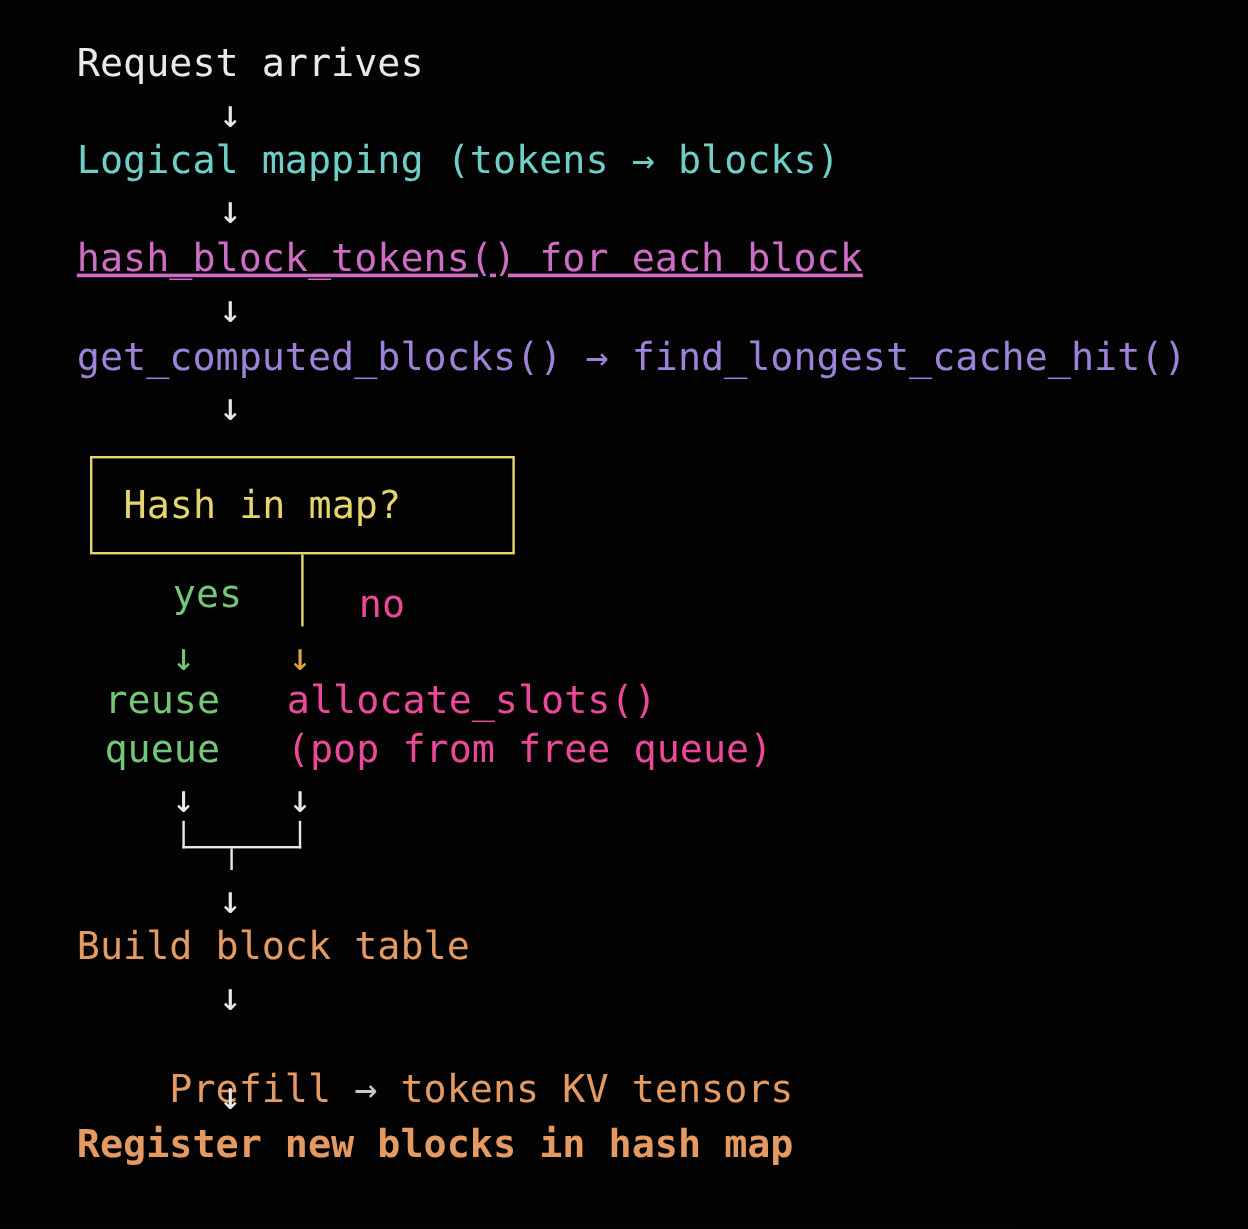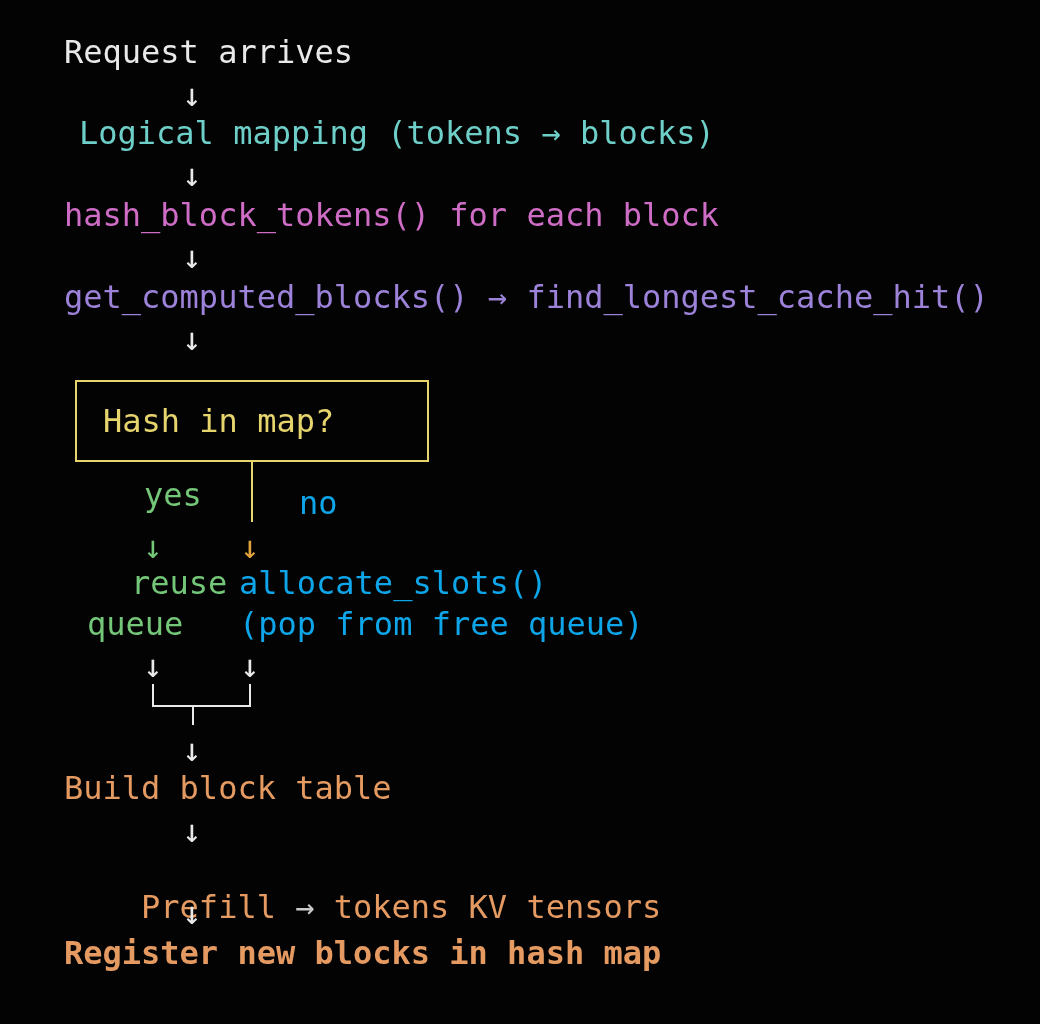--- a/index.html
+++ b/index.html
@@ -26,25 +26,25 @@
     position: absolute;
     width: 20px;
     text-align: center;
     white-space: pre;
   }
   .ln {
     position: absolute;
   }
   .c-white   { color: #e9e9e9; }
   .c-cyan    { color: #6ecfc9; }
-  .c-magenta { color: #cf6dc6; }
+  .c-magenta { color: #cf6dc6; text-decoration: underline; }
   .c-purple  { color: #9c82d8; }
   .c-yellow  { color: #e6d46d; }
   .c-green   { color: #74c778; }
-  .c-red     { color: #0ea5e9; }
+  .c-red     { color: #ec4899; }
   .c-orange  { color: #e49a61; }
   .c-orangearrow { color: #e2a33c; }
   .c-grayarrow   { color: #c9c9c9; }
   .bg-white  { background: #e9e9e9; }
   .bg-yellow { background: #e6d46d; }
   .decision-box {
     position: absolute;
     left: 75px;
     top: 380px;
     width: 354px;
@@ -57,41 +57,41 @@
   }
 </style>
 </head>
 <body>
 
 <div class="stage">
 
   <div class="t c-white" style="left:64px; top:34px;">Request arrives</div>
   <div class="arrow c-white" style="left:182px; top:77px;">↓</div>
 
-  <div class="t c-cyan" style="left:64px; top:115px;margin-left:15px;">Logical mapping (tokens → blocks)</div>
+  <div class="t c-cyan" style="left:64px; top:115px;">Logical mapping (tokens → blocks)</div>
   <div class="arrow c-white" style="left:182px; top:157px;">↓</div>
 
   <div class="t c-magenta" style="left:64px; top:197px;">hash_block_tokens() for each block</div>
   <div class="arrow c-white" style="left:182px; top:239px;">↓</div>
 
   <div class="t c-purple" style="left:64px; top:279px;">get_computed_blocks() → find_longest_cache_hit()</div>
   <div class="arrow c-white" style="left:182px; top:321px;">↓</div>
 
   <div class="decision-box">
     <span class="c-yellow" style="white-space:pre;">Hash in map?</span>
   </div>
   <div class="ln bg-yellow" style="left:251px; top:462px; width:2px; height:60px;"></div>
 
   <div class="t c-green" style="left:144px; top:477px;">yes</div>
   <div class="t c-red" style="left:299px; top:485px;">no</div>
 
   <div class="arrow c-green" style="left:143px; top:529px;">↓</div>
   <div class="arrow c-orangearrow" style="left:240px; top:529px;">↓</div>
 
-  <div class="t c-green" style="left:87px; top:565px;margin-left:44px;">reuse</div>
+  <div class="t c-green" style="left:87px; top:565px;">reuse</div>
   <div class="t c-green" style="left:87px; top:606px;">queue</div>
   <div class="t c-red" style="left:239px; top:565px;text-align:right;">allocate_slots()</div>
   <div class="t c-red" style="left:239px; top:606px;">(pop from free queue)</div>
 
   <div class="arrow c-white" style="left:143px; top:648px;">↓</div>
   <div class="arrow c-white" style="left:240px; top:648px;">↓</div>
 
   <div class="ln bg-white" style="left:152px; top:684px; width:2px; height:23px;"></div>
   <div class="ln bg-white" style="left:249px; top:684px; width:2px; height:23px;"></div>
   <div class="ln bg-white" style="left:152px; top:705px; width:99px; height:2px;"></div>

